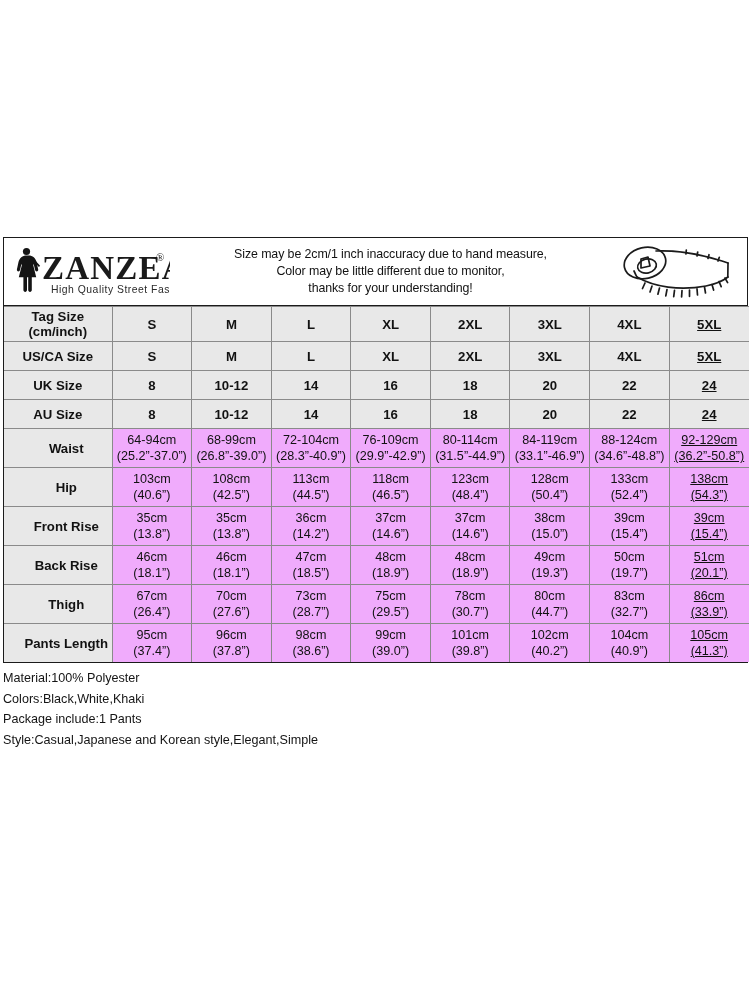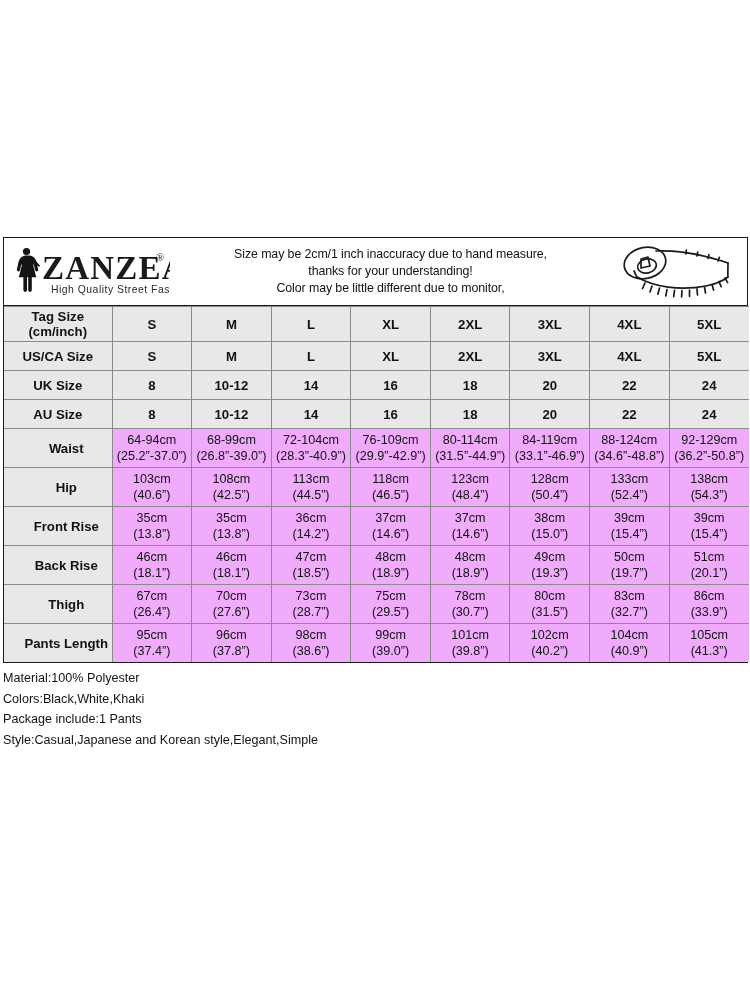--- a/index.html
+++ b/index.html
@@ -80,20 +80,21 @@
     text-align: center;
     vertical-align: middle;
     color: #121212;
     padding: 0;
   }
   table.size-table tr td:first-child {
     border-left: none;
   }
   table.size-table tr td:last-child {
     border-right: none;
+    text-decoration: underline;
   }
   table.size-table tr:last-child td {
     border-bottom: none;
   }
 
   col.lbl { width: 108px; }
   col.sz  { width: 79.6px; }
 
   
   .hdr td {
@@ -168,22 +169,22 @@
 
           <text x="32" y="36" font-family="'Liberation Serif', serif" font-size="33" font-weight="bold" fill="#1a1a1a" letter-spacing="1.2">ZANZEA</text>
           <text x="146" y="18" font-family="'Liberation Serif', serif" font-size="11" fill="#1a1a1a">®</text>
 
           <text x="41" y="50" font-family="'Liberation Sans', sans-serif" font-size="10.4" fill="#2a2a2a" letter-spacing="0.5">High Quality Street Fashion</text>
         </svg>
       </div>
 
       <div class="notice-cell">
         <div class="notice-line">Size may be 2cm/1 inch inaccuracy due to hand measure,</div>
+        <div class="notice-line">Color may be little different due to monitor,</div>
         <div class="notice-line">thanks for your understanding!</div>
-        <div class="notice-line">Color may be little different due to monitor,</div>
       </div>
 
       <div class="tape-cell">
         <svg width="126" height="60" viewBox="0 0 126 60">
           <g fill="none" stroke="#1b1b1b" stroke-width="1.7" stroke-linejoin="round" stroke-linecap="round">
 
             <ellipse cx="31" cy="21" rx="21" ry="15.5" transform="rotate(-13 31 21)"></ellipse>
             <ellipse cx="33" cy="24" rx="9.5" ry="7" transform="rotate(-13 33 24)"></ellipse>
 
             <path d="M27 17 l7 -2 l2 9 l-9 2 z"></path>
@@ -446,21 +447,21 @@
           <td>
             <span class="val-cm">75cm</span>
             <span class="val-in">(29.5”)</span>
           </td>
           <td>
             <span class="val-cm">78cm</span>
             <span class="val-in">(30.7”)</span>
           </td>
           <td>
             <span class="val-cm">80cm</span>
-            <span class="val-in">(31.5”)</span>
+            <span class="val-in">(44.7”)</span>
           </td>
           <td>
             <span class="val-cm">83cm</span>
             <span class="val-in">(32.7”)</span>
           </td>
           <td>
             <span class="val-cm">86cm</span>
             <span class="val-in">(33.9”)</span>
           </td>
         </tr>

